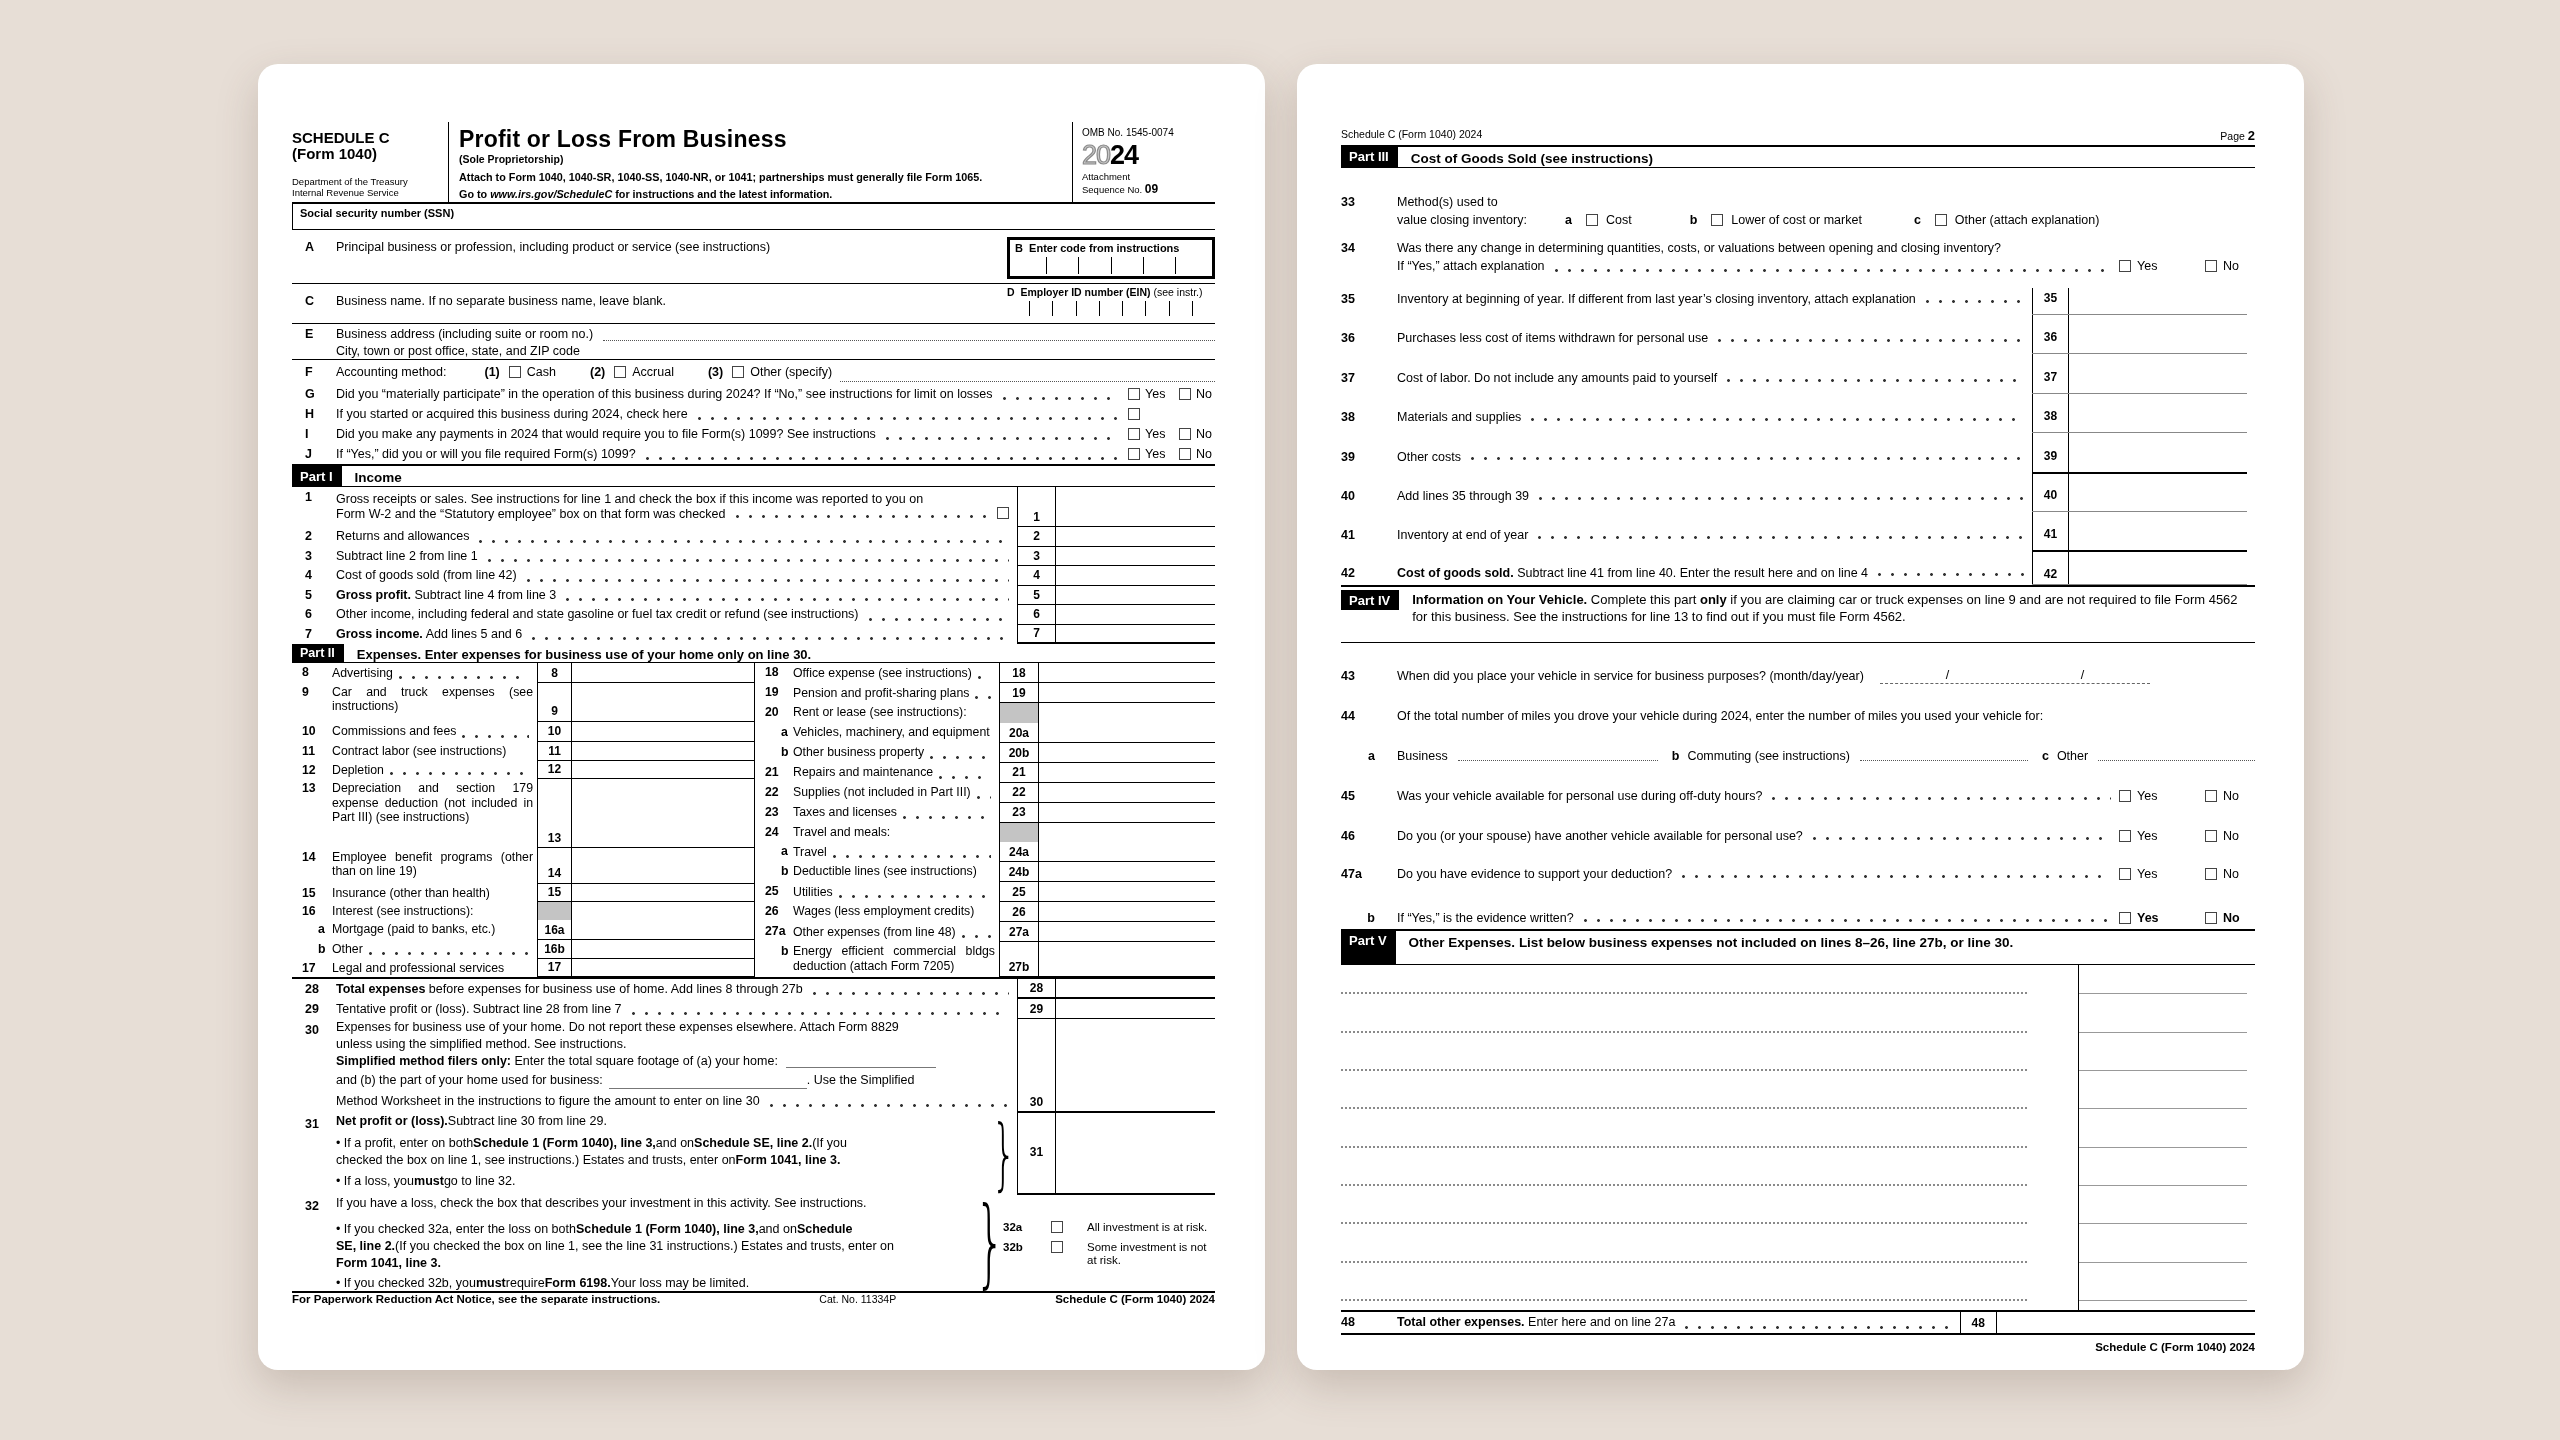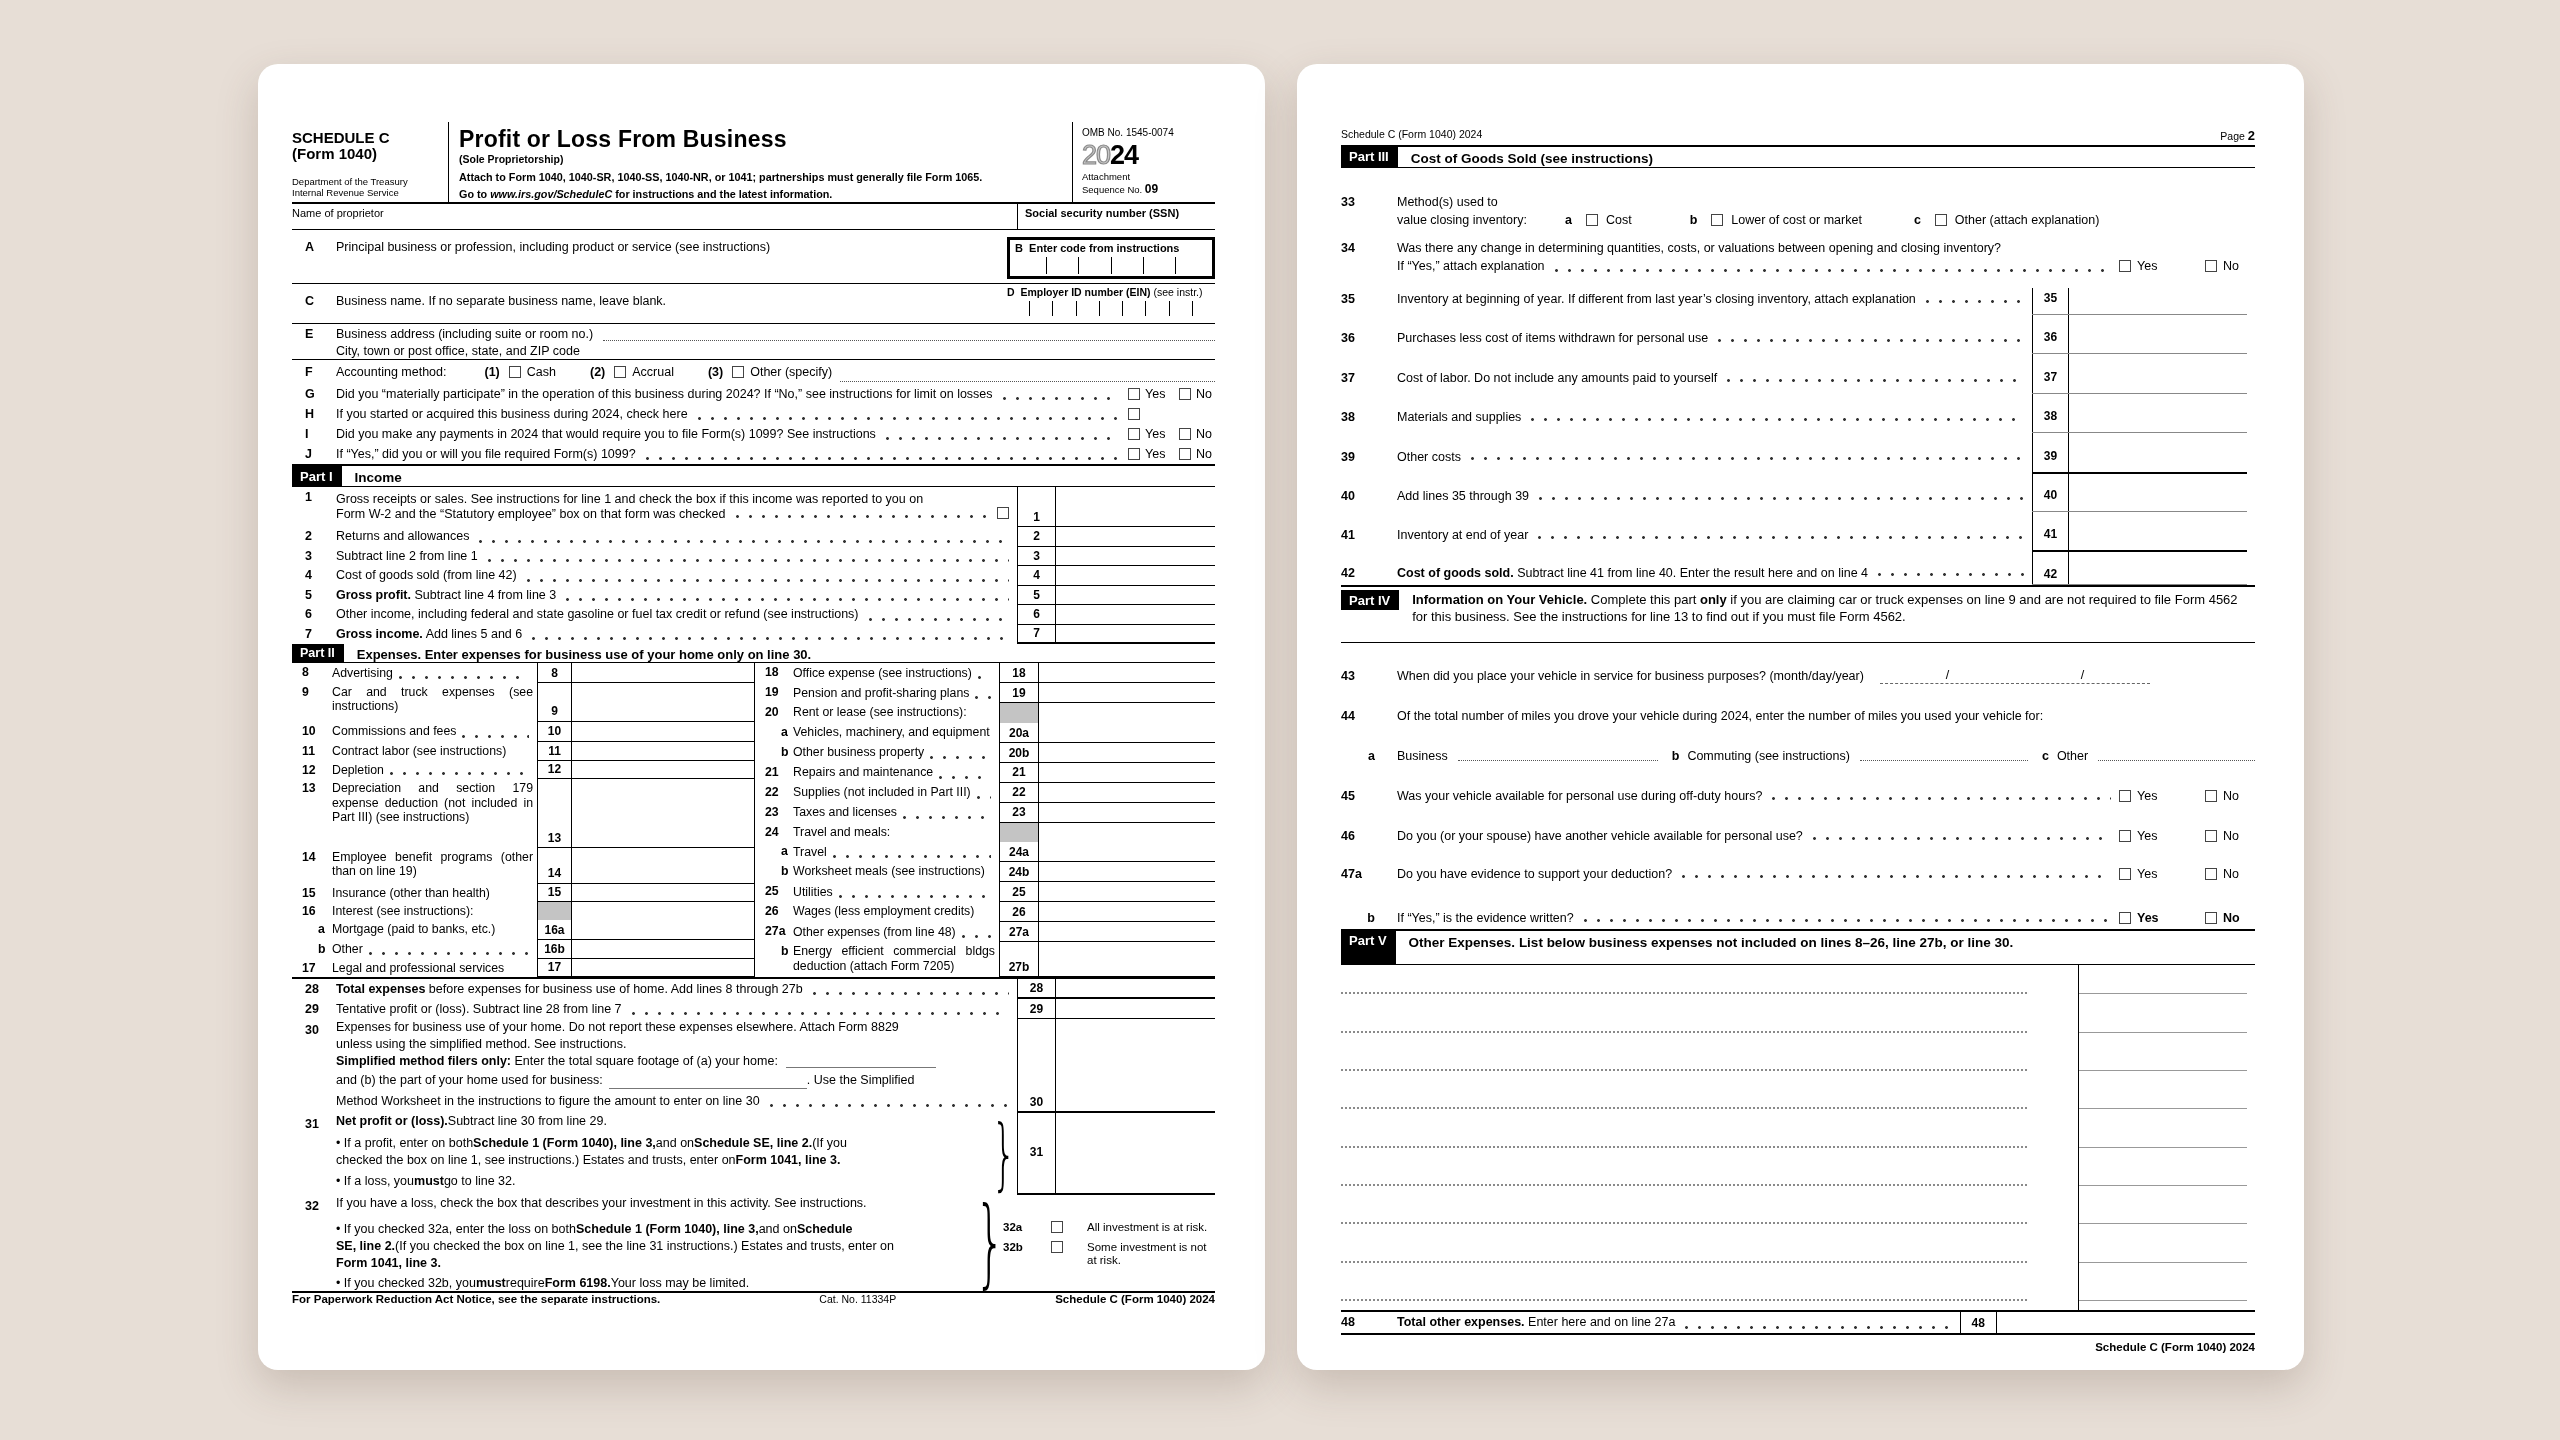--- a/index.html
+++ b/index.html
@@ -136,21 +136,20 @@
       <div class="al"><span style="font-weight: bold;">Go to </span><span style="font-weight: bold; font-style: italic;">www.irs.gov/ScheduleC</span><span style="font-weight: bold;"> for instructions and the latest information.</span></div>
     </div>
     <div class="hr">
       <div class="omb">OMB No. 1545-0074</div>
       <div class="yr"><span class="yr20">20</span><span class="yr24">24</span></div>
       <div class="att"><span>Attachment</span><br><span>Sequence No. </span><span class="seqno">09</span></div>
     </div>
   </div>
 
   <div class="namerow">
-    <div class="l">Name of proprietor</div>
     <div class="r">Social security number (SSN)</div>
   </div>
 
   <div class="abrow">
     <div class="fl" style="height:28px;padding-top:6px">
       <span class="ln">A</span>
       <span class="lt">Principal business or profession, including product or service (see instructions)</span>
     </div>
     <div class="bbox">
       <span>B</span>&nbsp; <span>Enter code from instructions</span>
@@ -496,21 +495,21 @@
               <span class="xn" style="width:38px">a</span>
               <span class="xt xtr xtf">
                 <span>Travel</span>
                 <span class="dots d2"></span>
               </span>
               <span class="nb nb3">24a</span>
               <span class="xa"></span>
             </div>
       <div class="xr sub" style="height:20px">
               <span class="xn" style="width:38px">b</span>
-              <span class="xt xtr">Worksheet meals (see instructions)</span>
+              <span class="xt xtr">Deductible lines (see instructions)</span>
               <span class="nb nb3">24b</span>
               <span class="xa"></span>
             </div>
       <div class="xr" style="height:20px">
               <span class="xn" style="width:38px">25</span>
               <span class="xt xtr xtf">
                 <span>Utilities</span>
                 <span class="dots d2"></span>
               </span>
               <span class="nb nb3">25</span>

